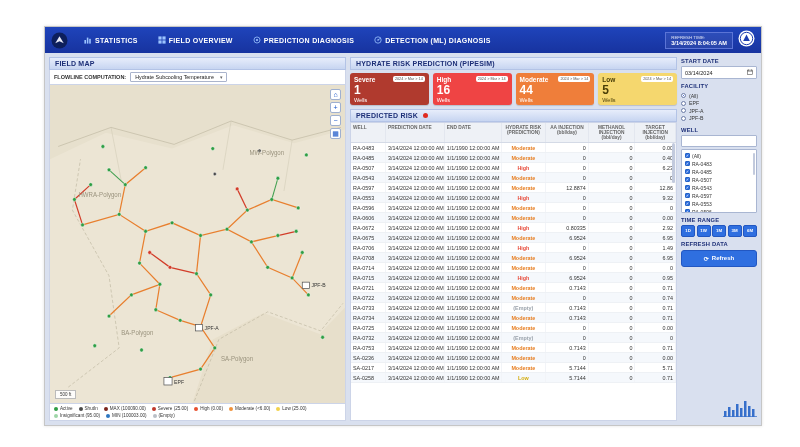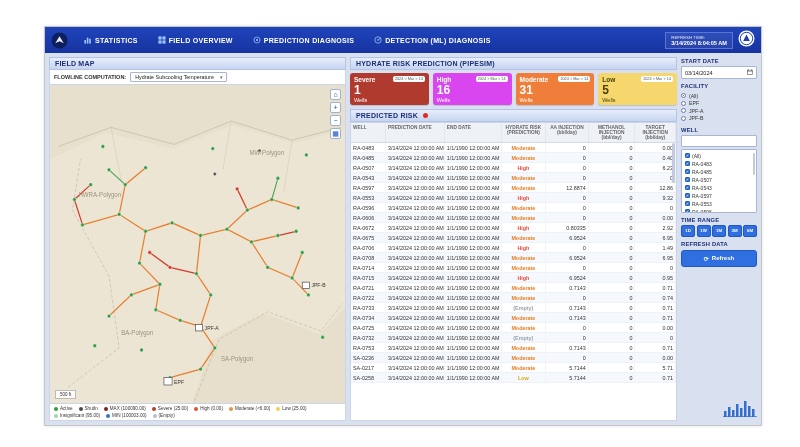--- a/index.html
+++ b/index.html
@@ -313,34 +313,34 @@
       </div>
       <div class="cards-row">
           <div class="risk-card" style="background: rgb(176, 58, 46); color: rgb(255, 255, 255);">
             <div class="card-top">
               <span class="card-label">Severe</span>
               <span class="card-pill">2024 &gt; Mar &gt; 14</span>
             </div>
             <div class="card-count">1</div>
             <div class="card-unit">Wells</div>
           </div>
-          <div class="risk-card" style="background: #d946ef; color: rgb(255, 255, 255);">
+          <div class="risk-card" style="background: #ef4444; color: rgb(255, 255, 255);">
             <div class="card-top">
               <span class="card-label">High</span>
               <span class="card-pill">2024 &gt; Mar &gt; 14</span>
             </div>
             <div class="card-count">16</div>
             <div class="card-unit">Wells</div>
           </div>
           <div class="risk-card" style="background: rgb(239, 126, 58); color: rgb(255, 255, 255);">
             <div class="card-top">
               <span class="card-label">Moderate</span>
               <span class="card-pill">2024 &gt; Mar &gt; 14</span>
             </div>
-            <div class="card-count">31</div>
+            <div class="card-count">44</div>
             <div class="card-unit">Wells</div>
           </div>
           <div class="risk-card" style="background: rgb(245, 215, 110); color: rgb(74, 63, 8);">
             <div class="card-top">
               <span class="card-label">Low</span>
               <span class="card-pill">2024 &gt; Mar &gt; 14</span>
             </div>
             <div class="card-count">5</div>
             <div class="card-unit">Wells</div>
           </div>

